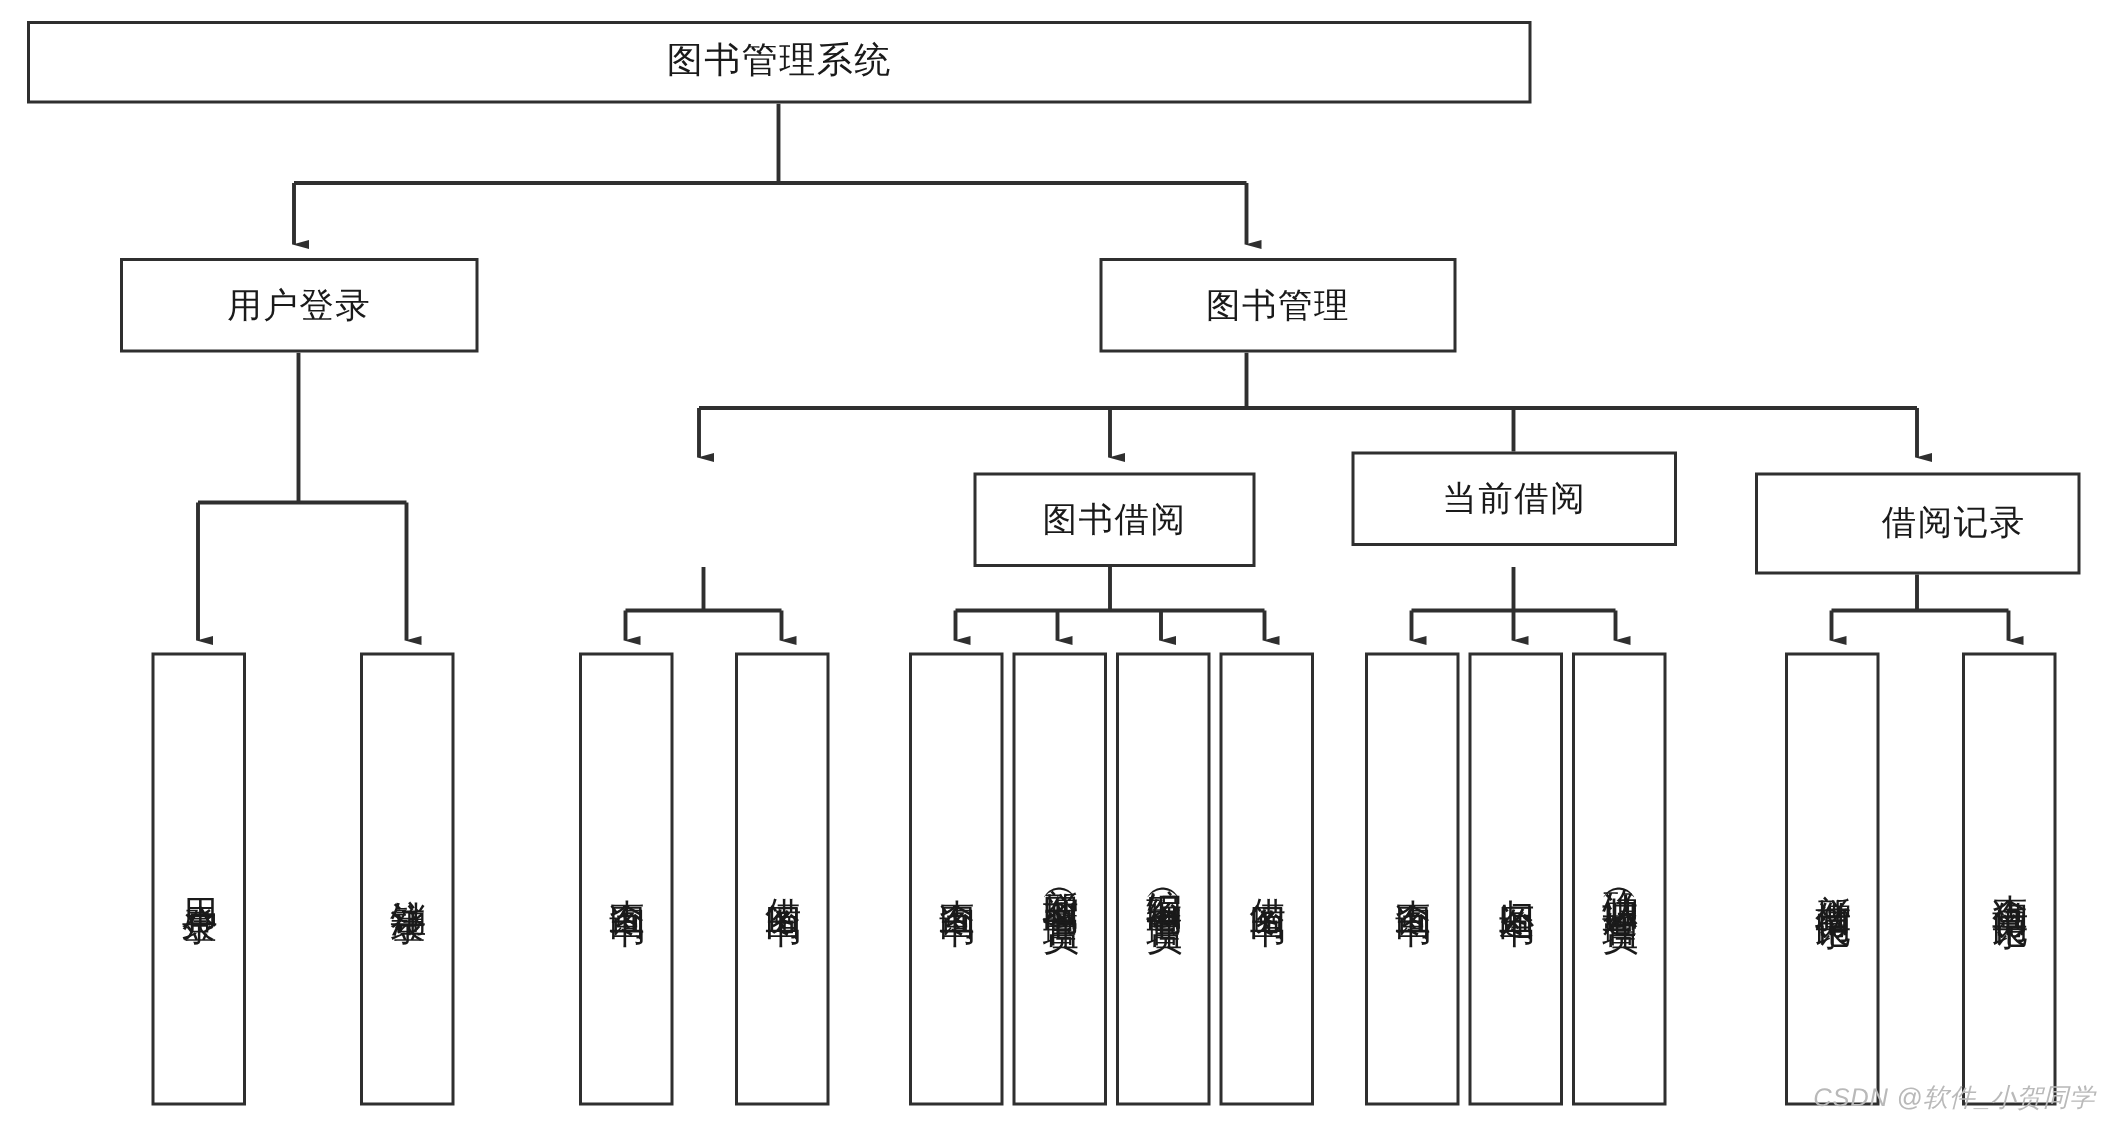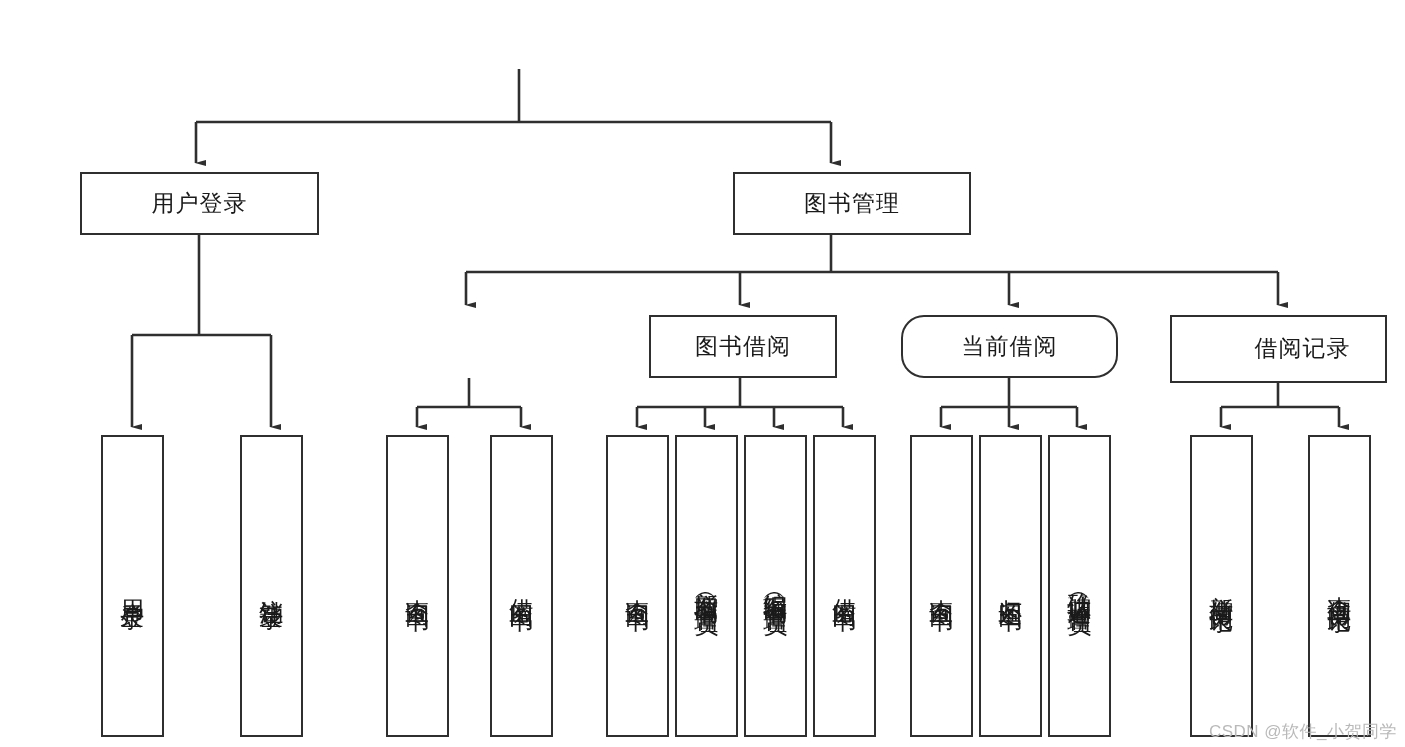--- a/index.html
+++ b/index.html
@@ -57,20 +57,21 @@
     color: #1a1a1a;
   }
   .watermark {
     position: absolute;
     right: 8px;
     bottom: 4px;
     font-size: 17px;
     color: #b9b9b9;
     letter-spacing: 0.5px;
     white-space: nowrap;
+    font-style: italic;
   }
 </style>
 </head>
 <body>
 
 <div id="canvas">
 
   <svg id="wires" viewBox="0 0 1405 747" xmlns="http://www.w3.org/2000/svg">
     <defs>
       <marker id="ar" markerWidth="10" markerHeight="12" refX="3" refY="10" orient="auto" markerUnits="userSpaceOnUse">
@@ -115,35 +116,38 @@
       <path d="M1009,407 L1009,427" marker-end="url(#ar)"></path>
       <path d="M1077,407 L1077,427" marker-end="url(#ar)"></path>
 
       <path d="M1278,378 L1278,407"></path>
       <path d="M1221,407 L1339,407"></path>
       <path d="M1221,407 L1221,427" marker-end="url(#ar)"></path>
       <path d="M1339,407 L1339,427" marker-end="url(#ar)"></path>
     </g>
   </svg>
 
+  <div class="node h root" style="left:18px; top:14px; width:1003px; height:55px;">
+    <span>图书管理系统</span>
+  </div>
 
   <div class="node h" style="left:80px; top:172px; width:239px; height:63px;">
     <span>用户登录</span>
   </div>
 
   <div class="node h" style="left:711px; top:172px; width:238px; height:63px;margin-left:22px;">
     <span>图书管理</span>
   </div>
 
 
   <div class="node h" style="left:632px; top:315px; width:188px; height:63px;margin-left:17px;">
     <span>图书借阅</span>
   </div>
 
-  <div class="node h" style="left:901px; top:315px; width:217px; height:63px;border-radius:23px;">
+  <div class="node h" style="left:901px; top:301px; width:217px; height:63px;">
     <span>当前借阅</span>
   </div>
 
   <div class="node h" style="left:1170px; top:315px; width:217px; height:68px;padding-left:48px;">
     <span>借阅记录</span>
   </div>
 
   <div class="node v" style="left:101px; top:435px; width:63px; height:302px;">
     <span class="vtext">用户登录</span>
   </div>

